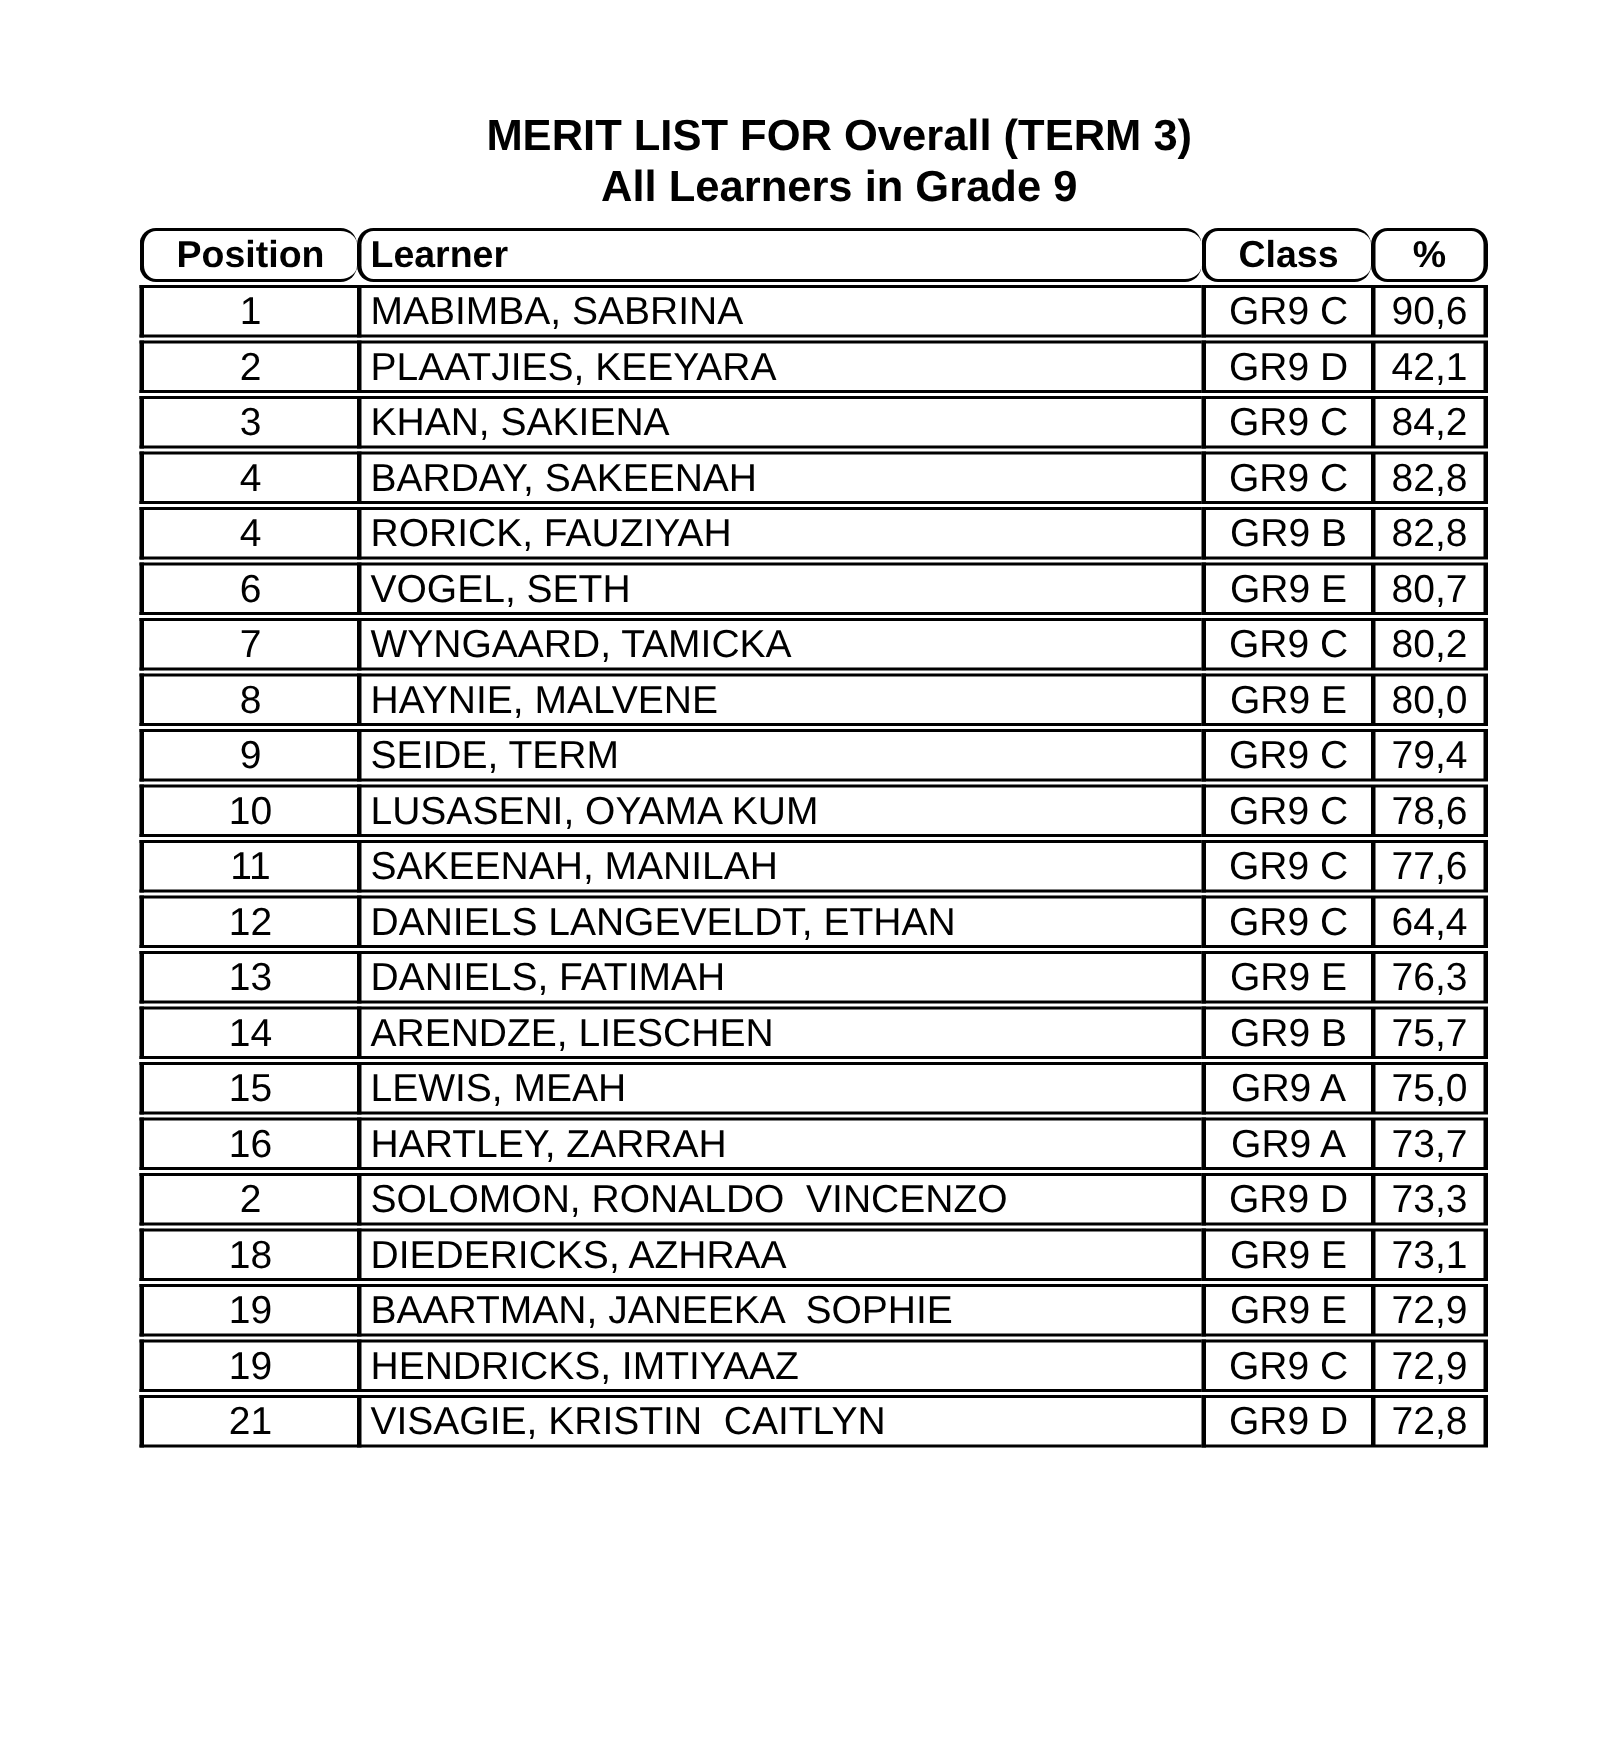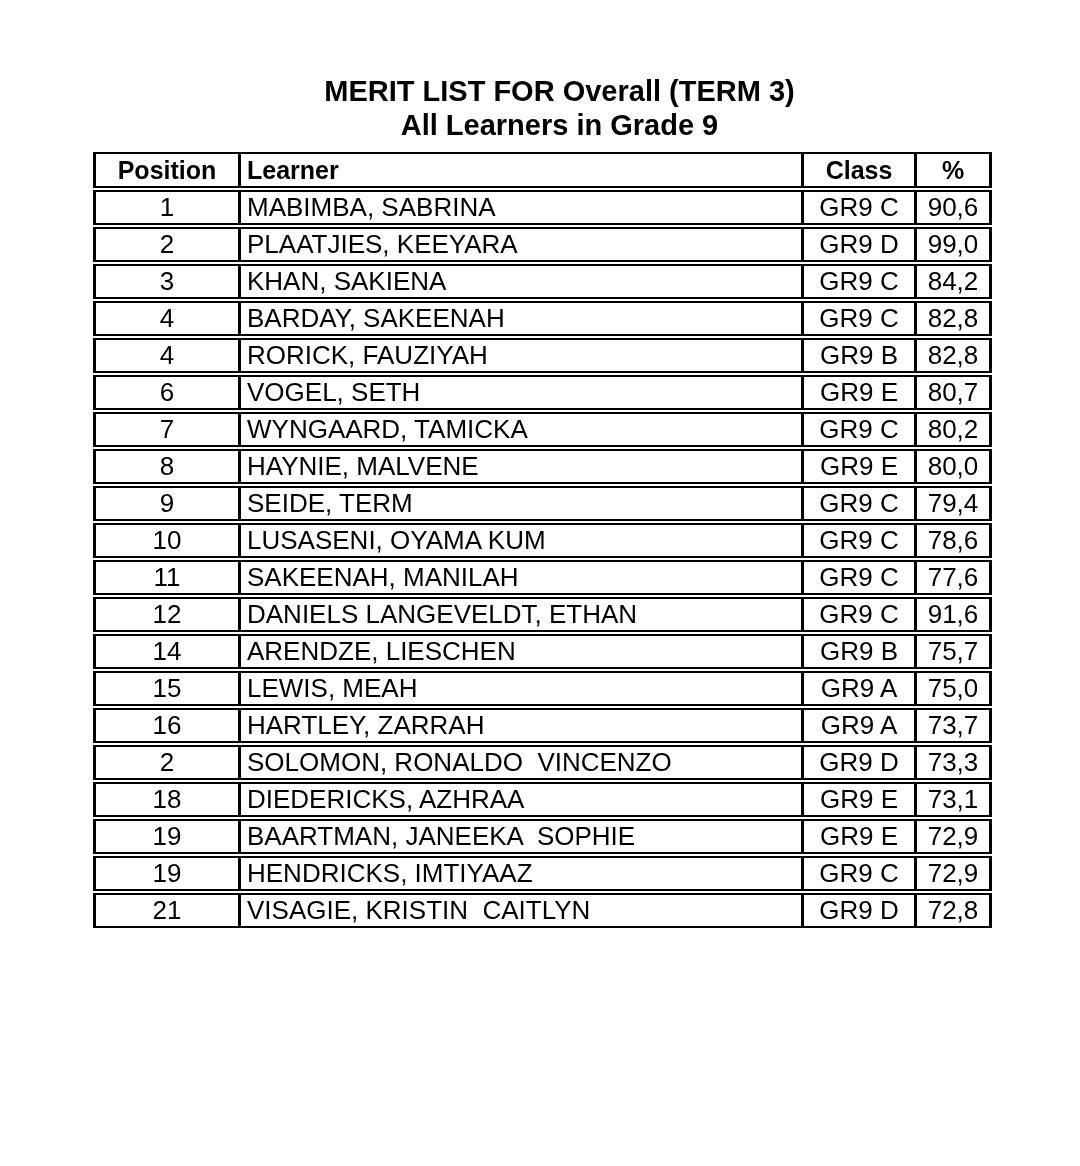--- a/index.html
+++ b/index.html
@@ -41,20 +41,21 @@
     border-bottom: 2px solid #000;
     border-left: 3px solid #000;
     vertical-align: middle;
     overflow: hidden;
   }
   th:last-child, td:last-child { border-right: 3px solid #000; }
   th {
     height: 36px;
     font-size: 25px;
     font-weight: bold;
+    border-radius: 11px;
   }
   td {
     height: 34px;
     font-size: 26px;
     font-weight: normal;
   }
   .col-position { text-align: center; }
   .col-learner  { text-align: left; padding-left: 6px; white-space: pre; }
   .col-class    { text-align: center; white-space: pre; }
   .col-percent  { text-align: center; }
@@ -88,21 +89,21 @@
         <tr>
           <td class="col-position">1</td>
           <td class="col-learner">MABIMBA, SABRINA</td>
           <td class="col-class">GR9 C</td>
           <td class="col-percent">90,6</td>
         </tr>
         <tr>
           <td class="col-position">2</td>
           <td class="col-learner">PLAATJIES, KEEYARA</td>
           <td class="col-class">GR9 D</td>
-          <td class="col-percent">99,0</td>
+          <td class="col-percent">42,1</td>
         </tr>
         <tr>
           <td class="col-position">3</td>
           <td class="col-learner">KHAN, SAKIENA</td>
           <td class="col-class">GR9 C</td>
           <td class="col-percent">84,2</td>
         </tr>
         <tr>
           <td class="col-position">4</td>
           <td class="col-learner">BARDAY, SAKEENAH</td>
@@ -148,21 +149,27 @@
         <tr>
           <td class="col-position">11</td>
           <td class="col-learner">SAKEENAH, MANILAH</td>
           <td class="col-class">GR9 C</td>
           <td class="col-percent">77,6</td>
         </tr>
         <tr>
           <td class="col-position">12</td>
           <td class="col-learner">DANIELS LANGEVELDT, ETHAN</td>
           <td class="col-class">GR9 C</td>
-          <td class="col-percent">91,6</td>
+          <td class="col-percent">64,4</td>
+        </tr>
+        <tr>
+          <td class="col-position">13</td>
+          <td class="col-learner">DANIELS, FATIMAH</td>
+          <td class="col-class">GR9 E</td>
+          <td class="col-percent">76,3</td>
         </tr>
         <tr>
           <td class="col-position">14</td>
           <td class="col-learner">ARENDZE, LIESCHEN</td>
           <td class="col-class">GR9 B</td>
           <td class="col-percent">75,7</td>
         </tr>
         <tr>
           <td class="col-position">15</td>
           <td class="col-learner">LEWIS, MEAH</td>

